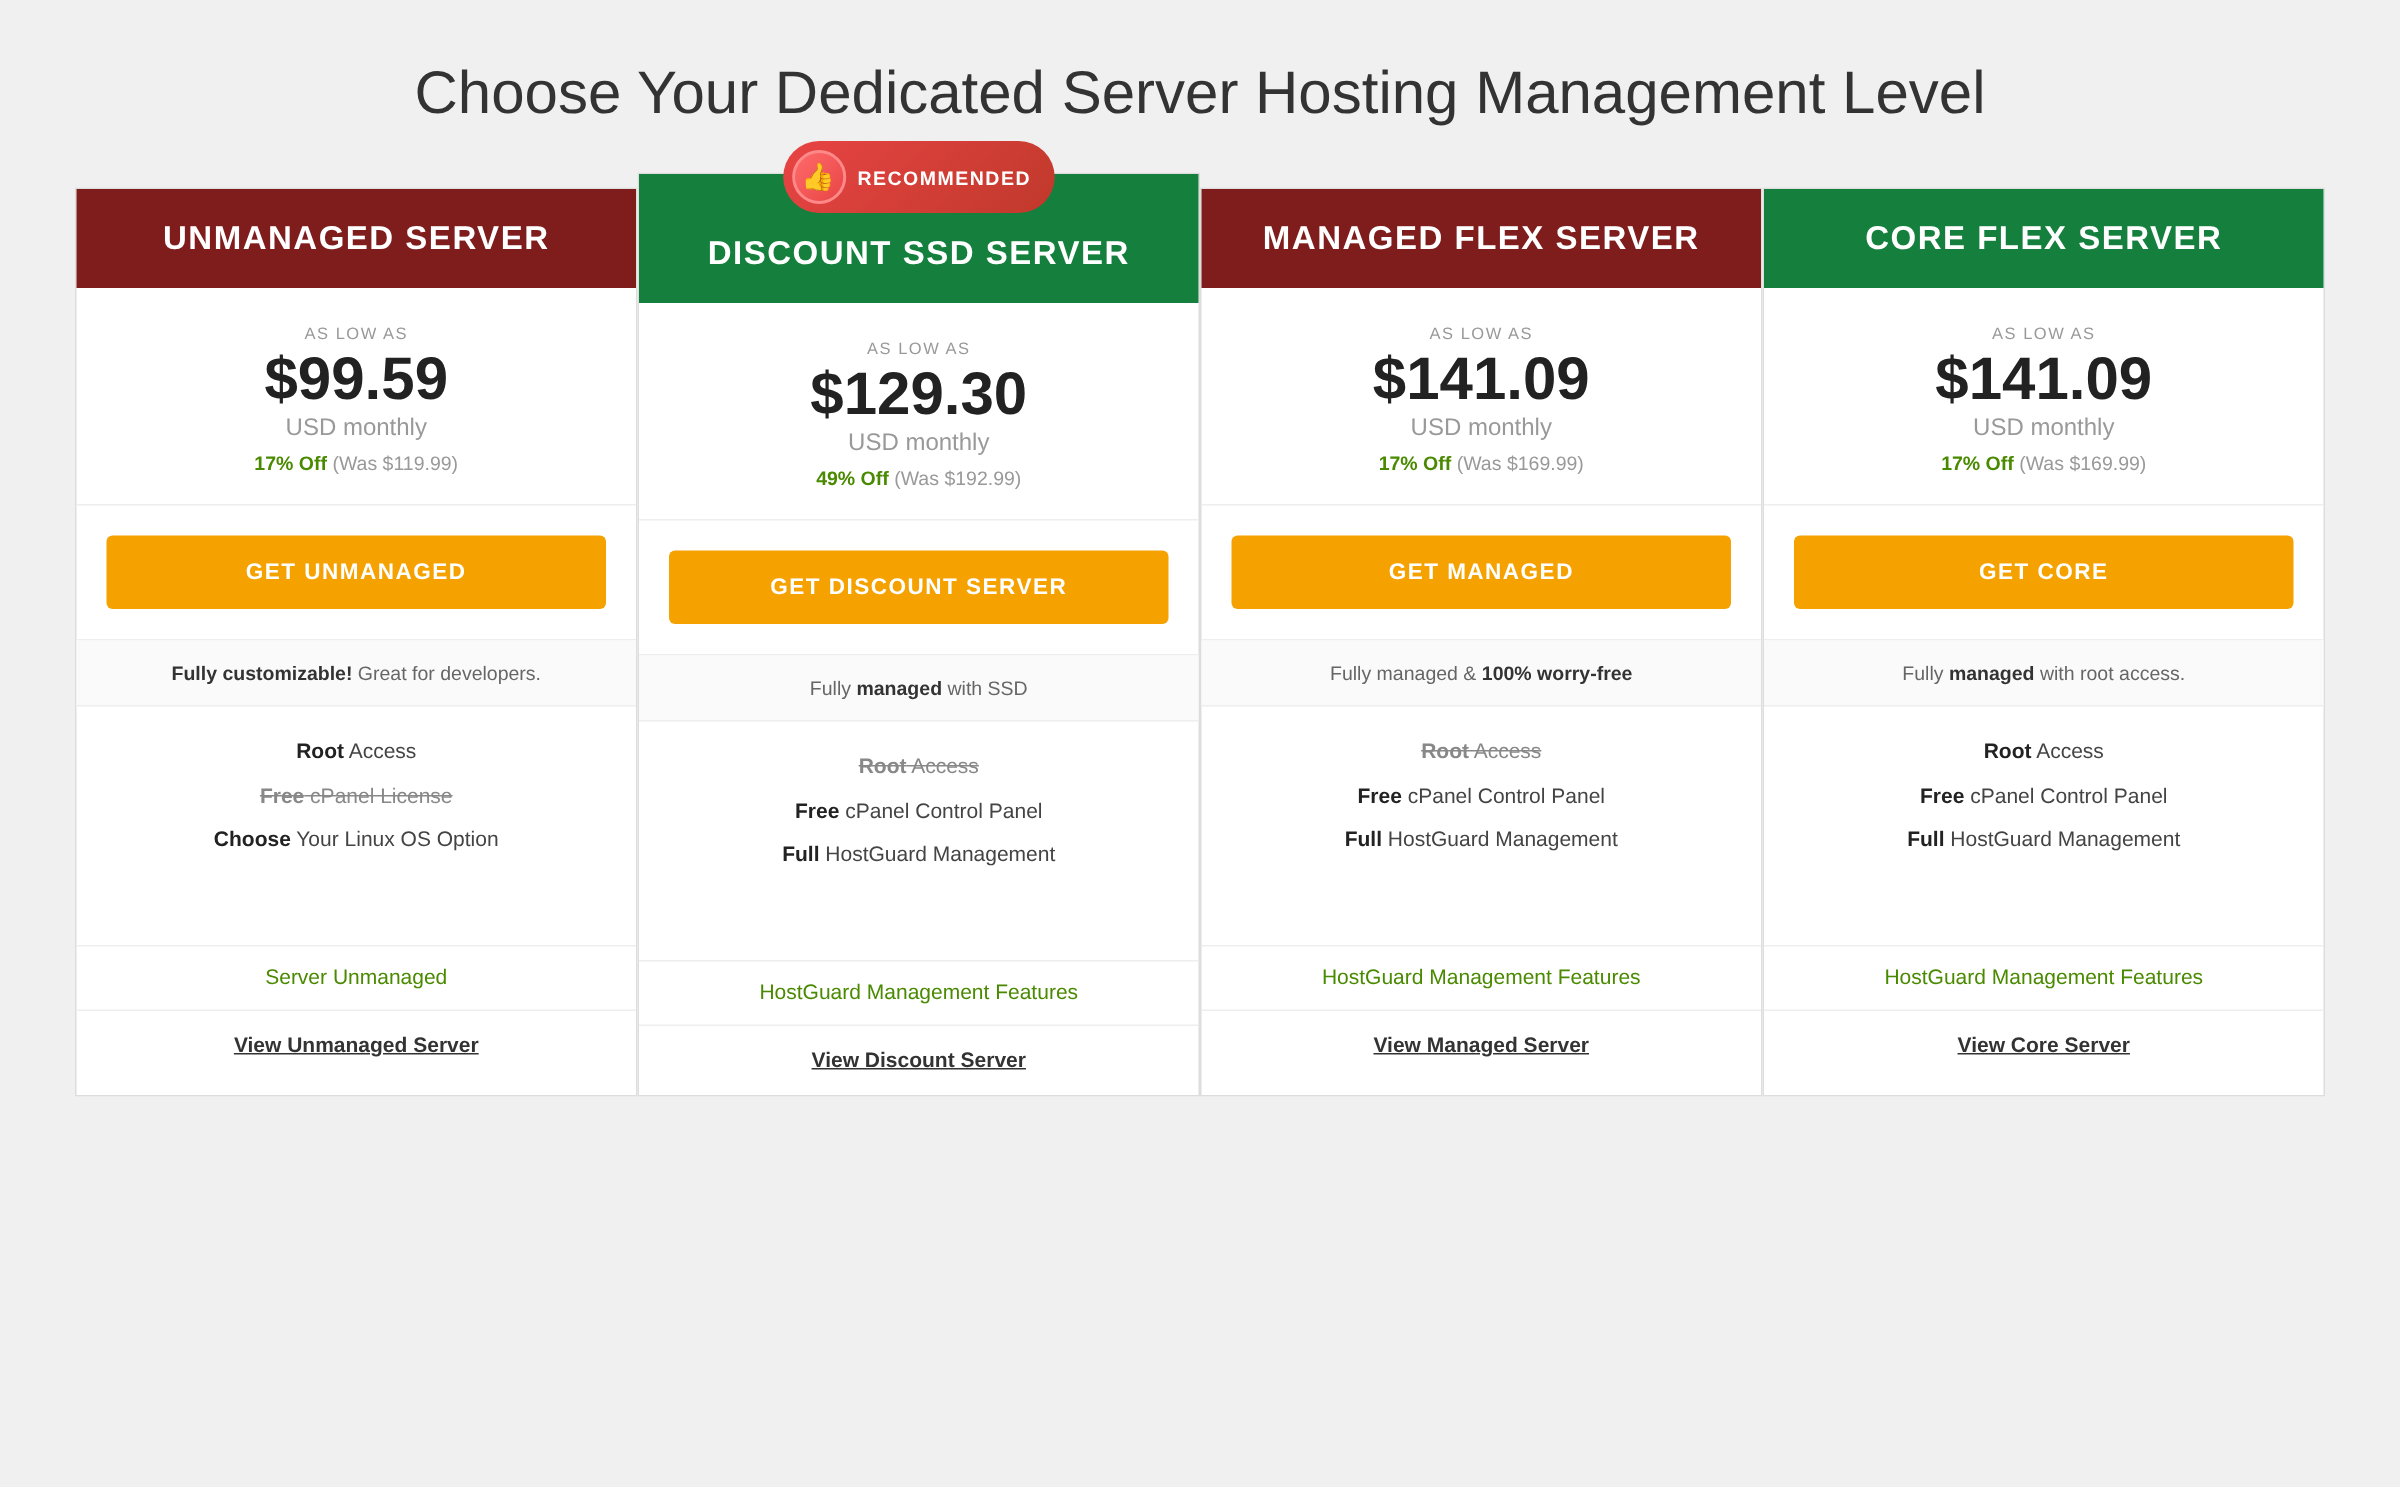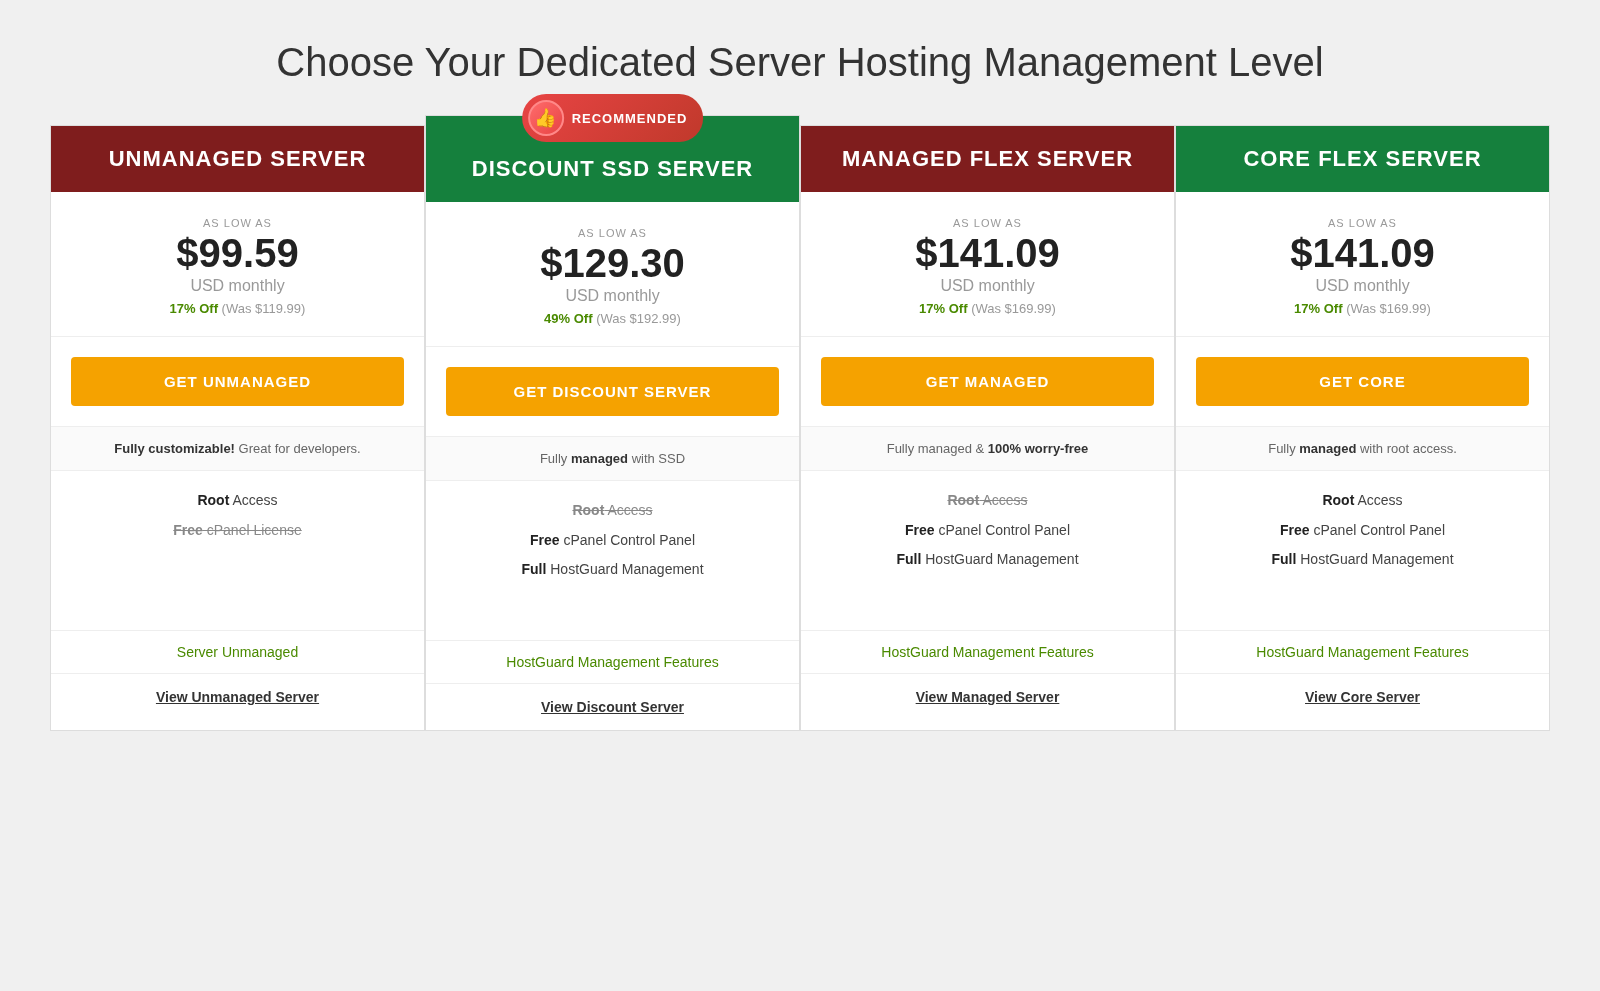--- a/index.html
+++ b/index.html
@@ -217,20 +217,23 @@
       <div class="tagline-section">
         <strong>Fully customizable!</strong> Great for developers.
       </div>
       <div class="features-section">
         <div class="feature-item">
           <strong>Root</strong> Access
         </div>
         <div class="feature-item">
           <span class="strikethrough"><strong>Free</strong> cPanel License</span>
         </div>
+        <div class="feature-item">
+          <strong>Choose</strong> Your Linux OS Option
+        </div>
       </div>
       <div class="features-link-section">
         <a href="#" class="features-link">Server Unmanaged</a>
       </div>
       <div class="view-link-section">
         <a href="#" class="view-link">View Unmanaged Server</a>
       </div>
     </div>
     <div class="plan-card featured">
 

